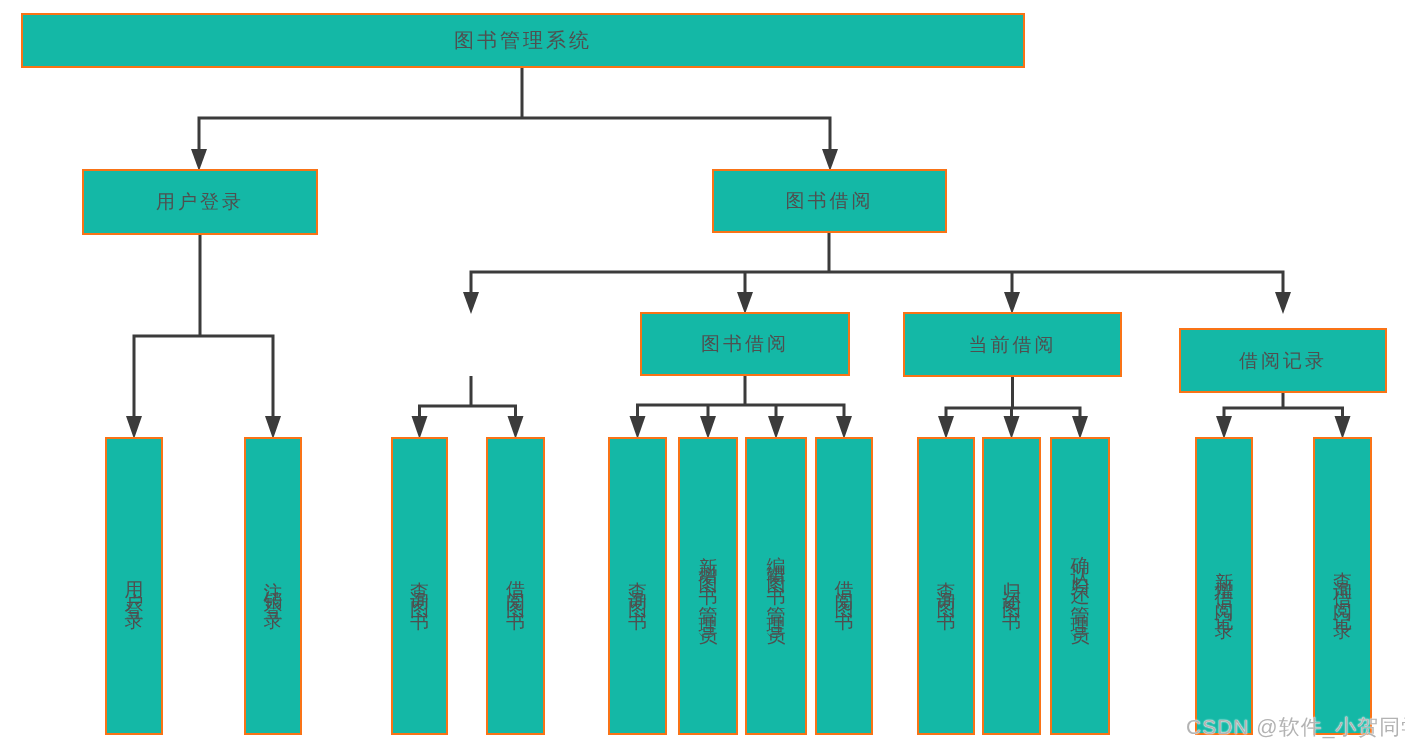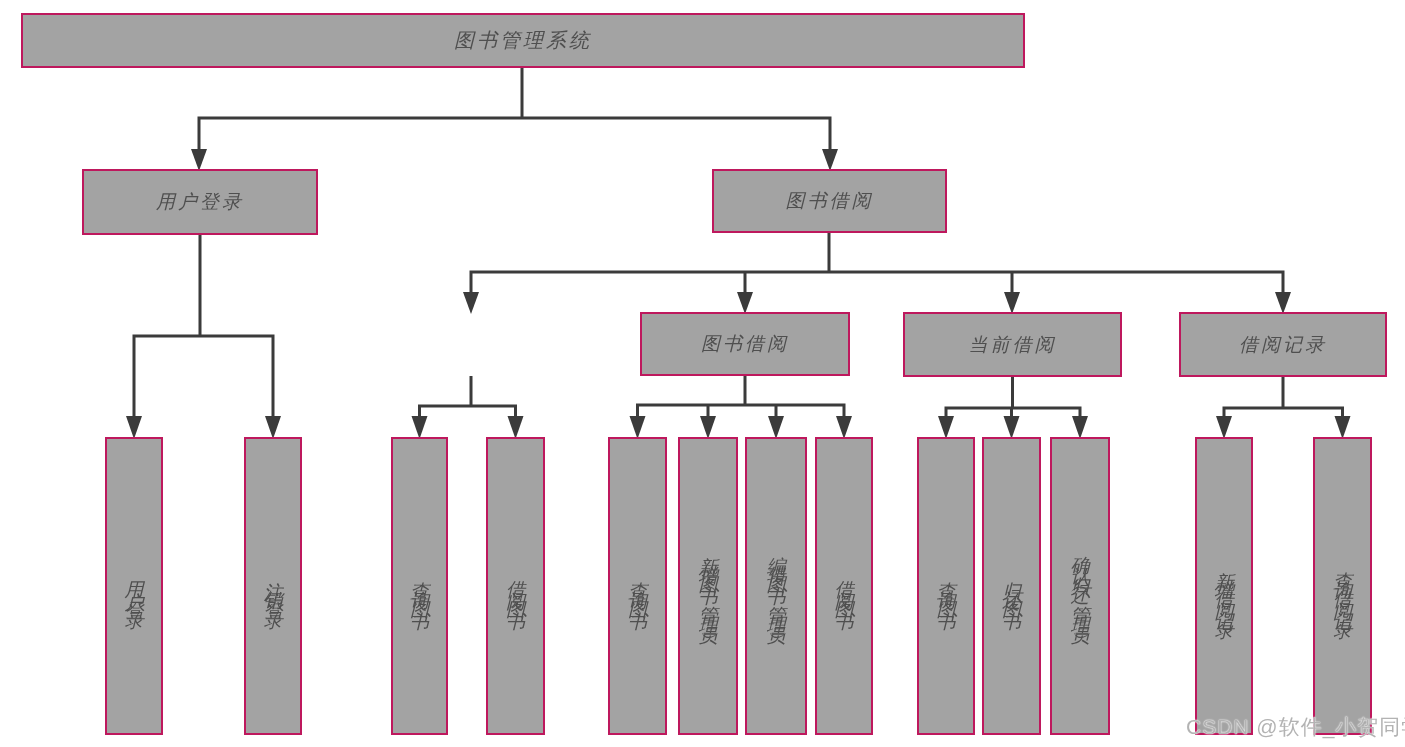--- a/index.html
+++ b/index.html
@@ -1,22 +1,22 @@
 <!DOCTYPE html>
 <html><head>
 <meta charset="utf-8">
 <style>
   * { margin:0; padding:0; box-sizing:border-box; }
   html,body { background:#ffffff; }
   body { font-family:"Liberation Sans", sans-serif; }
   .canvas { position:relative; width:1405px; height:747px; background:#ffffff; overflow:hidden; }
   .connectors { position:absolute; left:0; top:0; }
   .hbox, .vbox {
-    position:absolute; background:#a3a3a3; border:2px solid #be185d;
-    display:flex; align-items:center; justify-content:center; color:#4f4f4f;font-style:italic;
+    position:absolute; background:#14b8a6; border:2px solid #f97316;
+    display:flex; align-items:center; justify-content:center; color:#4f4f4f;
   }
   .hbox .lbl { font-size:19px; letter-spacing:3px; white-space:nowrap; }
   .root .lbl { font-size:20px; }
   .vbox .vlbl {
     writing-mode:vertical-rl; text-orientation:mixed;
     font-size:19px; letter-spacing:10px; line-height:1.05; white-space:nowrap;
   }
   .watermark {
     position:absolute; left:1186px; top:713px; font-size:21px; color:#b3b3b3;
     text-shadow:0 0 2px #ffffff, 0 0 1px #ffffff; white-space:nowrap; letter-spacing:1px;
@@ -70,21 +70,21 @@
   <div class="hbox" style="left:712px;top:169px;width:235px;height:64px;">
     <span class="lbl">图书借阅</span>
   </div>
 
   <div class="hbox" style="left:640px;top:312px;width:210px;height:64px;">
     <span class="lbl">图书借阅</span>
   </div>
   <div class="hbox" style="left:903px;top:312px;width:219px;height:65px;">
     <span class="lbl">当前借阅</span>
   </div>
-  <div class="hbox" style="left:1179px;top:312px;width:208px;height:65px;">
+  <div class="hbox" style="left:1179px;top:328px;width:208px;height:65px;">
     <span class="lbl">借阅记录</span>
   </div>
 
   <div class="vbox" style="left:105px;top:437px;width:58px;height:298px;">
     <span class="vlbl">用户登录</span>
   </div>
   <div class="vbox" style="left:244px;top:437px;width:58px;height:298px;">
     <span class="vlbl">注销登录</span>
   </div>
 

